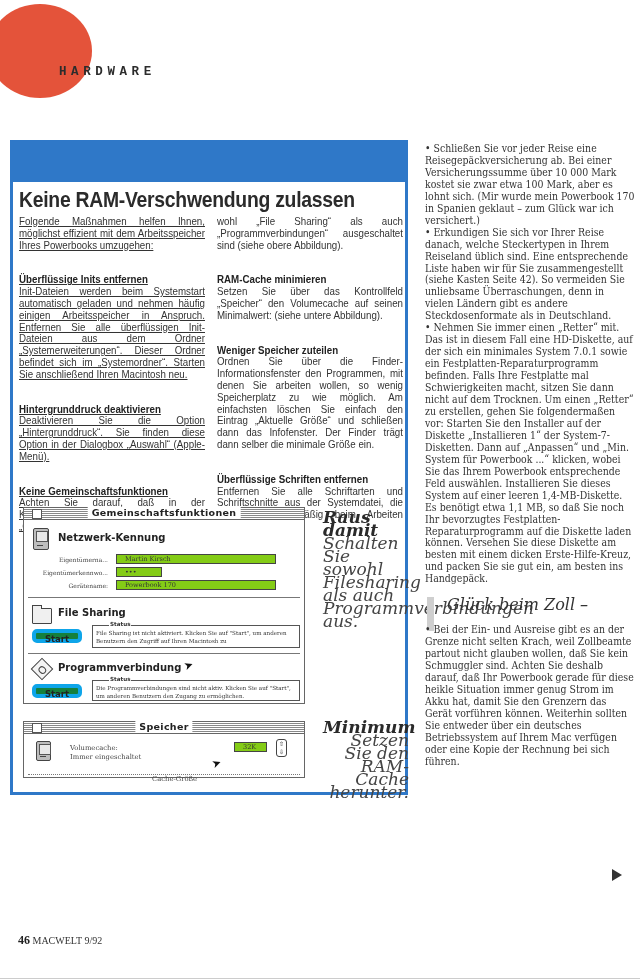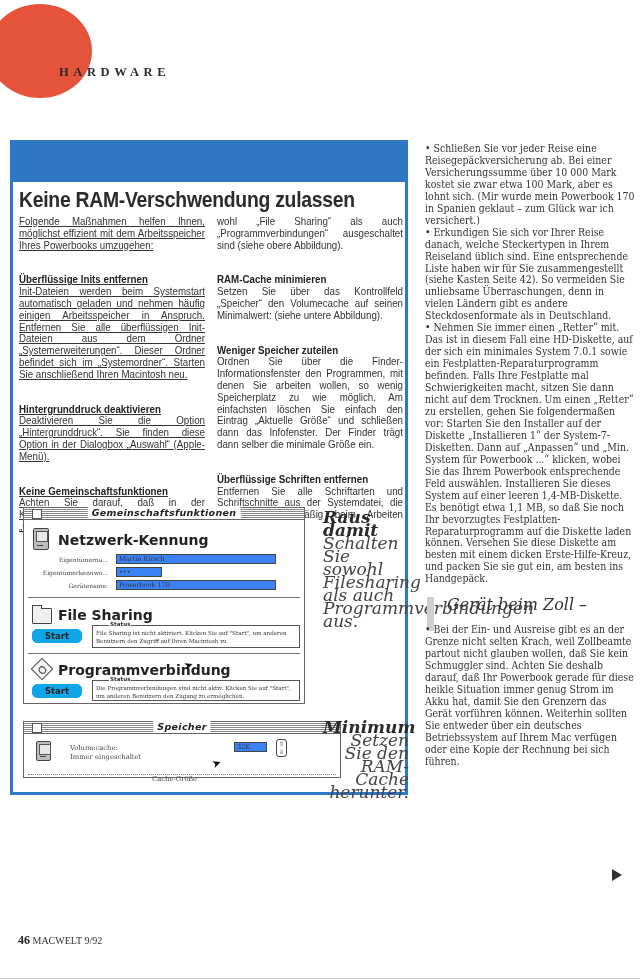--- a/index.html
+++ b/index.html
@@ -1,57 +1,57 @@
 <!DOCTYPE html>
 <html><head>
 <meta charset="utf-8">
 <style>
   * { box-sizing: border-box; margin: 0; padding: 0; }
   html, body { width: 640px; height: 980px; background: #ffffff; overflow: hidden; }
   body { position: relative; font-family: "Liberation Sans", sans-serif; color: #2a2a2a; }
 
   .red-dot { position: absolute; left: -12px; top: 4px; width: 104px; height: 94px; border-radius: 50%; background: #e4533a; }
-  .section-label { position: absolute; left: 59px; top: 65px; font-family: Liberation Serif, serif; font-weight: bold; font-size: 12.5px; letter-spacing: 4.6px; color: #2c2c2c; }
+  .section-label { position: absolute; left: 59px; top: 65px; font-family: Liberation Mono, monospace; font-weight: bold; font-size: 12.5px; letter-spacing: 4.6px; color: #2c2c2c; }
 
   .box { position: absolute; left: 10px; top: 140px; width: 398px; height: 655px; border: 3px solid #2f78c8; background: #fff; }
   .box-band { position: absolute; left: 0; top: 0; right: 0; height: 39px; background: #2f78c8; }
   .box-title { position: absolute; left: 6px; top: 44px; font-family: "Liberation Sans", sans-serif; font-weight: bold; font-size: 22.5px; letter-spacing: -0.3px; color: #2b2b2b; transform: scaleX(0.86); transform-origin: left top; white-space: nowrap; }
 
   .col { position: absolute; top: 73px; width: 186px; font-family: "Liberation Sans", sans-serif; font-size: 10.6px; line-height: 11.8px; color: #333; }
   .col-left { left: 6px; text-decoration: underline; }
   .col-right { left: 204px; }
   .col p { margin-bottom: 11px; transform: scaleX(0.92); transform-origin: left top; width: 108.7%; text-align: justify; }
   .col h3 { font-size: 10.6px; font-weight: bold; color: #222; transform: scaleX(0.92); transform-origin: left top; width: 108.7%; }
   .col .blk { margin-bottom: 11px; margin-top: 23px; }
 
   
   .macwin { position: absolute; background: #fff; border: 1px solid #666; font-family: "DejaVu Sans", sans-serif; color: #222; }
   .win1 { left: 10px; top: 364px; width: 282px; height: 197px; }
   .titlebar { position: relative; height: 12px; border-bottom: 1px solid #666;
-    background: repeating-linear-gradient(to bottom, #fff 0px, #fff 1px, #888 1px, #888 2px); font-style: italic; }
+    background: repeating-linear-gradient(to bottom, #fff 0px, #fff 1px, #888 1px, #888 2px); }
   .titlebar .close-box { position: absolute; left: 8px; top: 1px; width: 10px; height: 10px; background: #fff; border: 1px solid #555; }
   .titlebar .wtitle { position: absolute; left: 50%; transform: translateX(-50%); top: -1px; background: #fff; padding: 0 4px; font-weight: bold; font-size: 9.5px; letter-spacing: 0.3px; white-space: nowrap; }
-  .sect-title { position: absolute; font-weight: bold; font-size: 14px; white-space: nowrap; }
+  .sect-title { position: absolute; font-weight: bold; font-size: 10px; white-space: nowrap; }
   .row { position: absolute; font-family: "DejaVu Serif", serif; font-size: 6px; color: #444; white-space: nowrap; }
-  .field { position: absolute; border: 1px solid #444; height: 10px; font-family: "DejaVu Serif", serif; font-size: 6.5px; line-height: 8px; padding-left: 2px; color: #333; background: #3b82f6; }
+  .field { position: absolute; border: 1px solid #444; height: 10px; font-family: "DejaVu Serif", serif; font-size: 6.5px; line-height: 8px; padding-left: 8px; color: #333; background: #84cc16; }
   .hr { position: absolute; left: 4px; right: 4px; height: 1px; background: #777; }
-  .mac-btn { position: absolute; width: 50px; height: 14px; border: 1px solid #0ea5e9; border-radius: 5px; font-weight: bold; font-size: 8.5px; line-height: 12px; text-align: center; background: #0ea5e9; cursor: pointer; }
+  .mac-btn { position: absolute; width: 50px; height: 14px; border: 4px solid #0ea5e9; border-radius: 5px; font-weight: bold; font-size: 8.5px; line-height: 12px; text-align: center; background: #15803d; cursor: pointer; }
   .status { position: absolute; border: 1px solid #555; font-family: "DejaVu Serif", serif; font-size: 5.6px; line-height: 8px; padding: 3px 3px 0 3px; color: #333; }
   .status-label { position: absolute; top: -6px; left: 16px; background: #fff; padding: 0 1px; font-family: "DejaVu Sans", sans-serif; font-weight: bold; font-size: 5.6px; }
 
   .ico-mac { position: absolute; width: 16px; height: 22px; border: 1px solid #444; border-radius: 2px; background: #bdbdbd; }
   .ico-mac::before { content: ""; position: absolute; left: 2px; top: 2px; width: 10px; height: 9px; background: #e8e8e8; border: 1px solid #555; }
   .ico-mac::after { content: ""; position: absolute; left: 3px; bottom: 3px; width: 6px; height: 1px; background: #444; }
   .ico-folder { position: absolute; width: 20px; height: 16px; border: 1px solid #444; border-radius: 1px; background: #f0f0f0; }
   .ico-folder::before { content: ""; position: absolute; left: -1px; top: -4px; width: 8px; height: 3px; border: 1px solid #444; border-bottom: none; background: #f0f0f0; }
   .ico-prog { position: absolute; width: 16px; height: 16px; border: 1px solid #444; transform: rotate(45deg); background: #f4f4f4; }
   .ico-prog::after { content: ""; position: absolute; left: 4px; top: 4px; width: 6px; height: 5px; border: 1px solid #444; border-radius: 50%; }
   .cursor { position: absolute; font-size: 11px; line-height: 11px; color: #111; transform: rotate(-20deg); }
 
-  .win2 { left: 10px; top: 578px; width: 318px; height: 57px; }
+  .win2 { left: 10px; top: 578px; width: 282px; height: 57px; }
   .stepper { position: absolute; width: 11px; height: 18px; border: 1px solid #444; border-radius: 3px; font-size: 6px; line-height: 8px; text-align: center; background: #fff; }
   .dotline { position: absolute; left: 4px; right: 4px; bottom: 2px; border-top: 1px dotted #777; }
 
   .caption { position: absolute; left: 310px; width: 86px; font-family: "DejaVu Serif", serif; font-style: italic; font-size: 17px; line-height: 13px; color: #444; }
   .caption .cap-head { font-weight: bold; color: #2a2a2a; display: block; }
 
   
   .rcol { position: absolute; left: 425px; top: 143px; width: 210px; font-family: "DejaVu Serif", serif; font-size: 10.1px; line-height: 11.95px; color: #333; }
   .rcol p { transform: scaleX(0.93); transform-origin: left top; width: 107.5%; text-align: left; }
   .pullquote { position: relative; margin: 10px 0 10px 0; padding-left: 22px; font-family: "DejaVu Serif", serif; font-style: italic; font-size: 16px; line-height: 19px; color: #333; }
@@ -172,21 +172,21 @@
     <span class="cap-head">Minimum</span>
     <span>Setzen Sie den RAM-Cache herunter.</span>
   </div>
 </div>
 
 <div class="rcol">
   <p>• Schließen Sie vor jeder Reise eine Reisegepäckversicherung ab. Bei einer Versicherungssumme über 10 000 Mark kostet sie zwar etwa 100 Mark, aber es lohnt sich. (Mir wurde mein Powerbook 170 in Spanien geklaut – zum Glück war ich versichert.)</p>
   <p>• Erkundigen Sie sich vor Ihrer Reise danach, welche Steckertypen in Ihrem Reiseland üblich sind. Eine entsprechende Liste haben wir für Sie zusammengestellt (siehe Kasten Seite 42). So vermeiden Sie unliebsame Überraschungen, denn in vielen Ländern gibt es andere Steckdosenformate als in Deutschland.</p>
   <p>• Nehmen Sie immer einen „Retter“ mit. Das ist in diesem Fall eine HD-Diskette, auf der sich ein minimales System 7.0.1 sowie ein Festplatten-Reparaturprogramm befinden. Falls Ihre Festplatte mal Schwierigkeiten macht, sitzen Sie dann nicht auf dem Trocknen. Um einen „Retter“ zu erstellen, gehen Sie folgendermaßen vor: Starten Sie den Installer auf der Diskette „Installieren 1“ der System-7-Disketten. Dann auf „Anpassen“ und „Min. System für Powerbook ...“ klicken, wobei Sie das Ihrem Powerbook entsprechende Feld auswählen. Installieren Sie dieses System auf einer leeren 1,4-MB-Diskette. Es benötigt etwa 1,1 MB, so daß Sie noch Ihr bevorzugtes Festplatten-Reparaturprogramm auf die Diskette laden können. Versehen Sie diese Diskette am besten mit einem dicken Erste-Hilfe-Kreuz, und packen Sie sie gut ein, am besten ins Handgepäck.</p>
   <div class="pullquote">
-    <span>Gerät beim Zoll –</span>
+    <span>Glück beim Zoll –</span>
   </div>
   <p>• Bei der Ein- und Ausreise gibt es an der Grenze nicht selten Krach, weil Zollbeamte partout nicht glauben wollen, daß Sie kein Schmuggler sind. Achten Sie deshalb darauf, daß Ihr Powerbook gerade für diese heikle Situation immer genug Strom im Akku hat, damit Sie den Grenzern das Gerät vorführen können. Weiterhin sollten Sie entweder über ein deutsches Betriebssystem auf Ihrem Mac verfügen oder eine Kopie der Rechnung bei sich führen.</p>
 </div>
 <div class="arrow-icon"></div>
 
 <div class="footer">
   <span class="pagenum">46</span>
   <span>MACWELT 9/92</span>
 </div>
 <div class="bottom-rule"></div>

